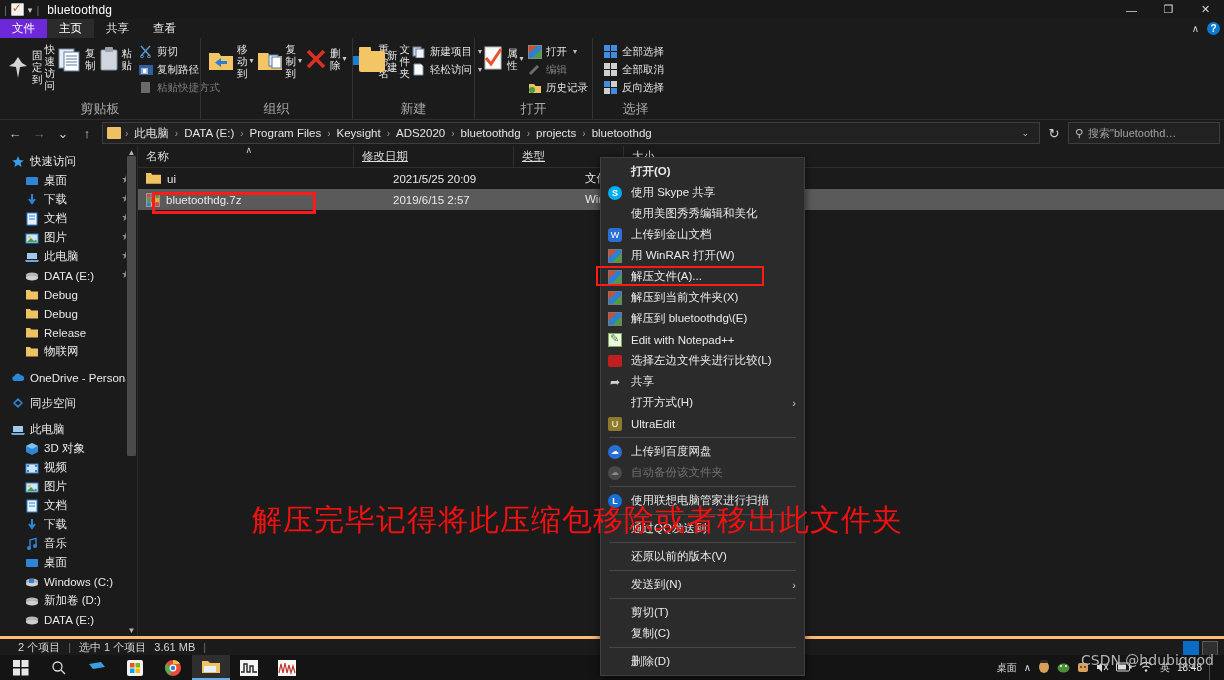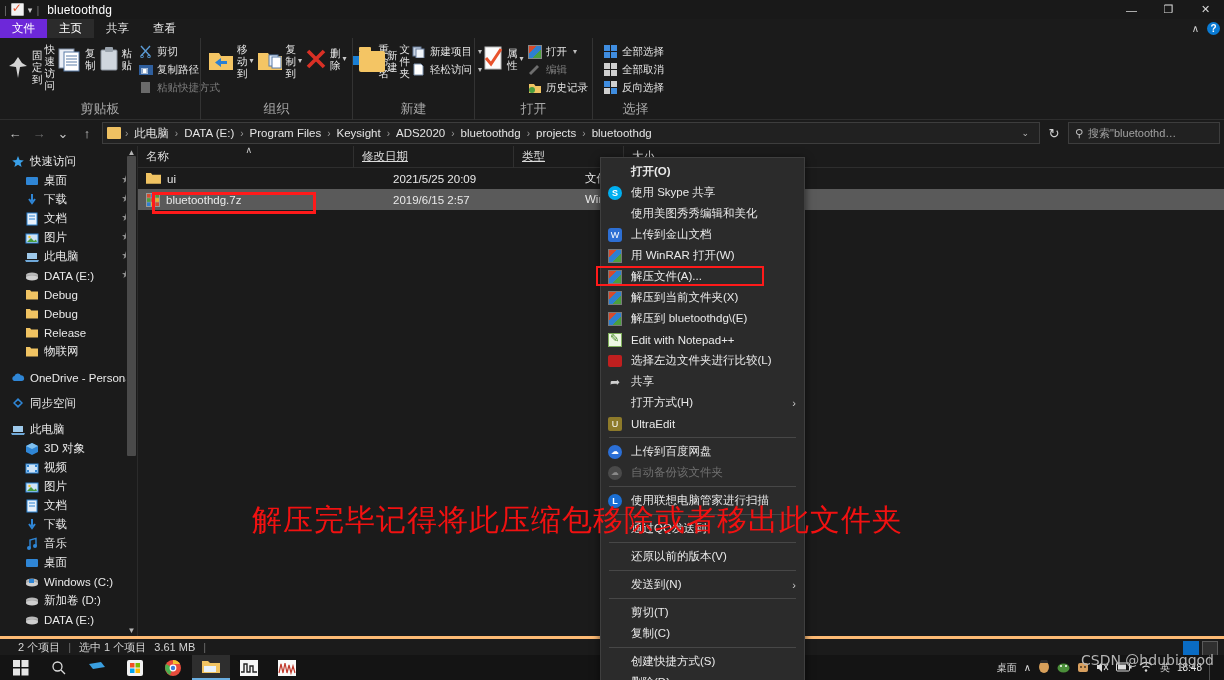--- a/index.html
+++ b/index.html
@@ -1028,24 +1028,20 @@
       <div class="ctxsep"></div>
       <div class="ctxitem">
         <span class="cico"></span>
         <span>剪切(T)</span>
       </div>
       <div class="ctxitem">
         <span class="cico"></span>
         <span>复制(C)</span>
       </div>
       <div class="ctxsep"></div>
-      <div class="ctxitem">
-        <span class="cico"></span>
-        <span>创建快捷方式(S)</span>
-      </div>
       <div class="ctxitem">
         <span class="cico"></span>
         <span>删除(D)</span>
       </div>
     </div>
   <div class="ctxbox" style="left:596px; top:266px; width:168px; height:20px;"></div>
 
   <div class="annotation" style="color: rgb(241, 17, 17);">解压完毕记得将此压缩包移除或者移出此文件夹</div>
 
   <div class="statusbar">

